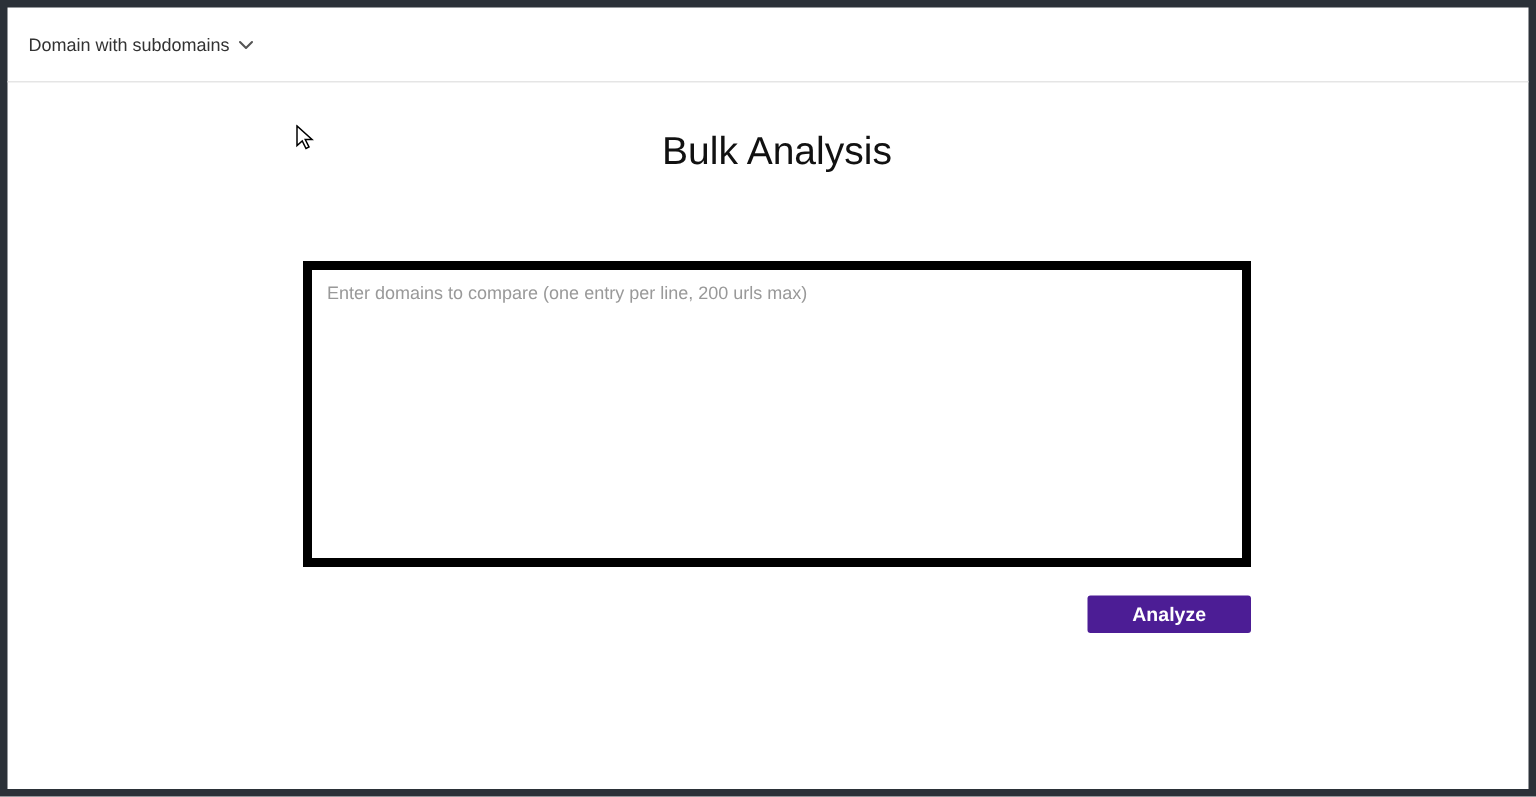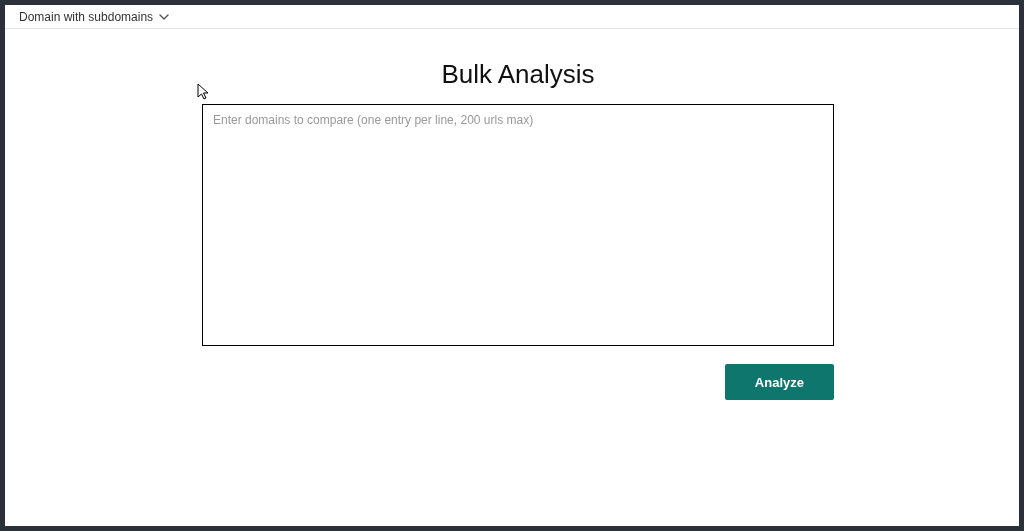--- a/index.html
+++ b/index.html
@@ -17,21 +17,21 @@
     }
     .app-frame {
       background: #ffffff;
       position: absolute;
       top: 5px;
       left: 5px;
       right: 5px;
       bottom: 5px;
     }
     .top-bar {
-      height: 24px;
+      height: 50px;
       border-bottom: 1px solid #e5e5e5;
       display: flex;
       align-items: center;
       padding: 0 14px;
     }
     .dropdown {
       display: inline-flex;
       align-items: center;
       cursor: pointer;
       font-size: 12px;
@@ -60,45 +60,46 @@
       margin: 0 auto 30px auto;
       line-height: 1.5;
     }
     .form-area {
       width: 632px;
       margin: 0 auto;
       text-align: left;
     }
     .domains-input {
       width: 100%;
-      height: 242px;
-      border: 1px solid #000000;
+      height: 204px;
+      border: 6px solid #000000;
       padding: 8px 10px;
       font-size: 12px;
       font-family: Arial, Helvetica, sans-serif;
       color: #333;
       resize: none;
       outline: none;
+      margin-top: 44px;
     }
     .domains-input::placeholder {
       color: #999;
     }
     .actions {
       margin-top: 14px;
       display: flex;
       justify-content: flex-end;
     }
     .analyze-btn {
-      background: #0f766e;
+      background: #4c1d95;
       color: #fff;
       border: none;
       font-size: 13px;
       font-weight: bold;
       padding: 0 30px;
-      height: 36px;
+      height: 25px;
       cursor: pointer;
       border-radius: 2px;
     }
     .cursor {
       position: absolute;
       top: 78px;
       left: 192px;
       pointer-events: none;
     }
   </style>

